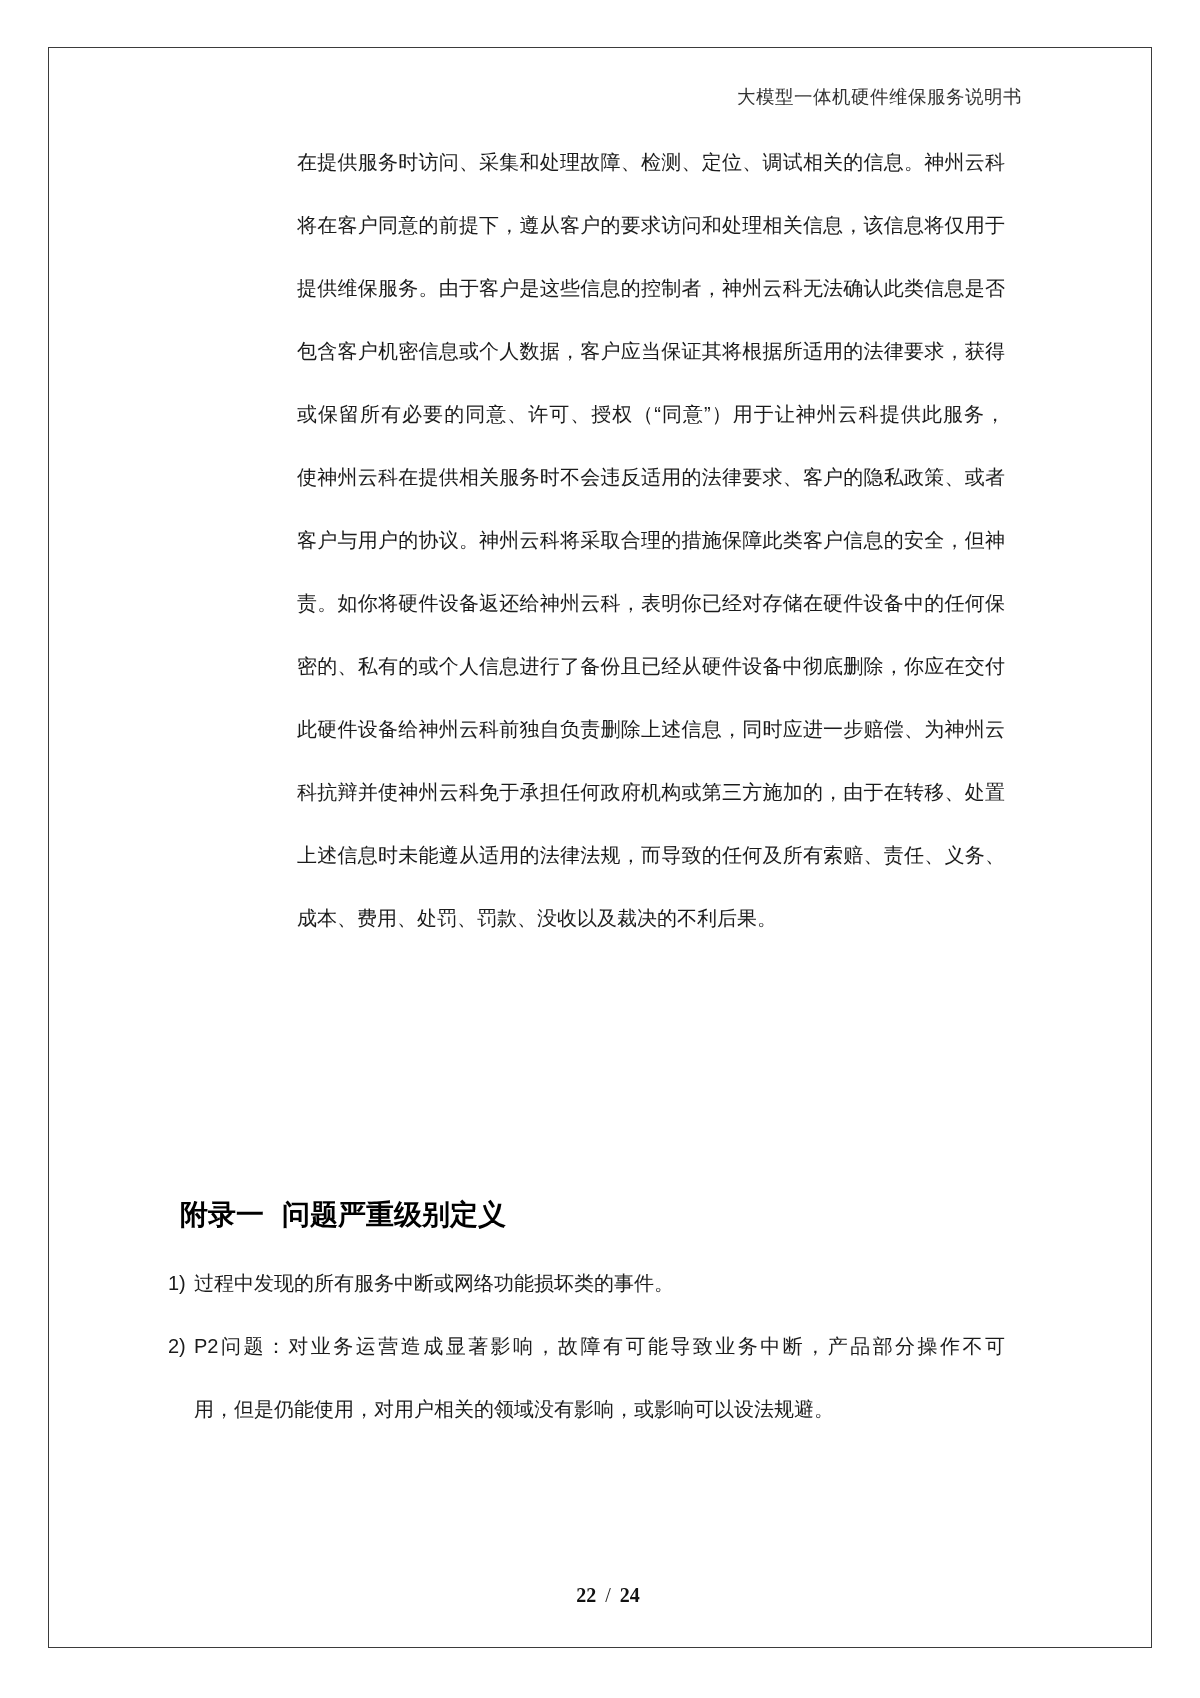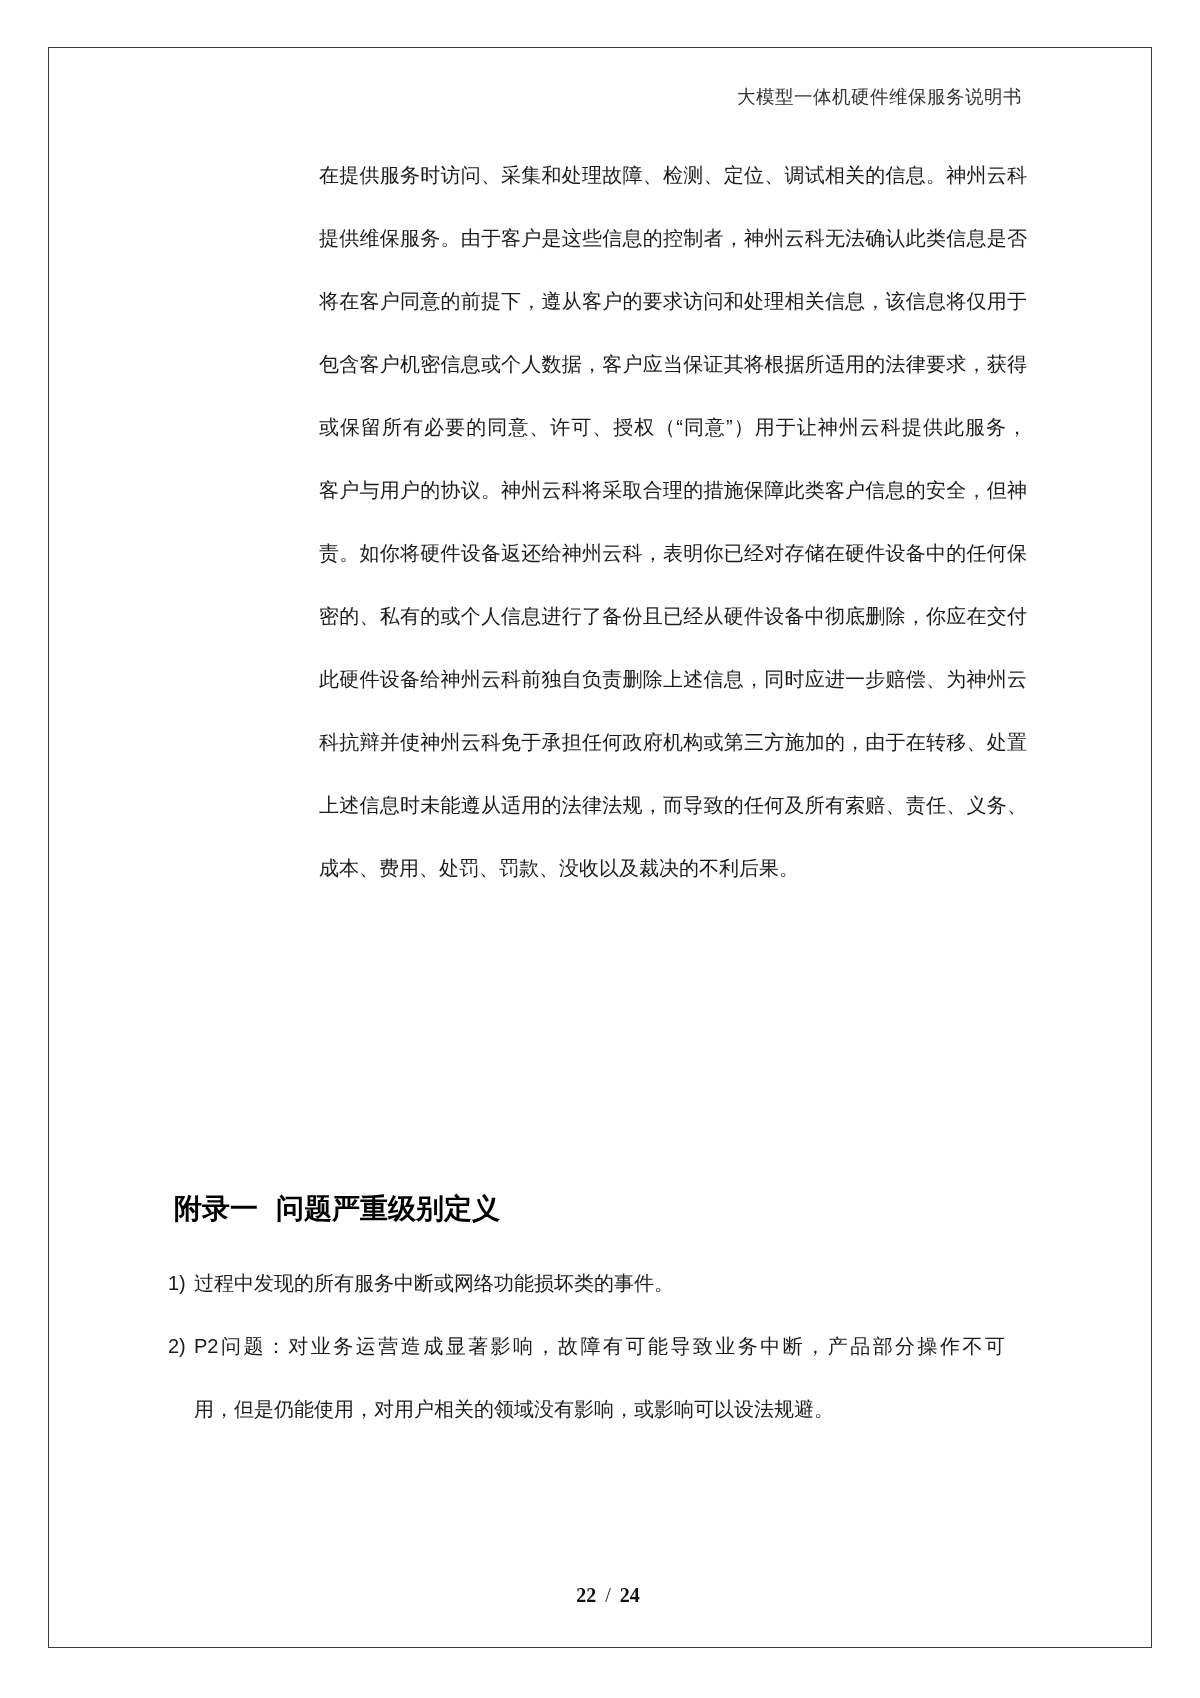--- a/index.html
+++ b/index.html
@@ -32,40 +32,39 @@
     right: 178px;
     font-family: "Liberation Serif", serif;
     font-size: 18.5px;
     letter-spacing: 0.5px;
     color: #333333;
     white-space: nowrap;
   }
   .body-paragraph {
     position: absolute;
     left: 297px;
-    top: 144px;
+    top: 131px;
     width: 708px;
     font-size: 20px;
-    margin-left: 22px;
   }
   .tline {
     line-height: 63px;
     height: 63px;
     overflow: hidden;
     text-align: justify;
     text-align-last: justify;
   }
   .tline-last {
     text-align-last: left;
   }
   .appendix-heading {
     position: absolute;
     left: 168px;
     top: 1184px;
-    margin: 6px;
+    margin: 12px;
     font-size: 28px;
     font-weight: 700;
     color: #000000;
     white-space: nowrap;
   }
   .appendix-heading .h-num {
     margin-right: 18px;
   }
   .severity-list {
     position: absolute;
@@ -108,24 +107,25 @@
 <body>
 
 <div class="page">
 
   <div class="frame"></div>
 
   <div class="header-title">大模型一体机硬件维保服务说明书</div>
 
   <div class="body-paragraph">
       <div class="tline">在提供服务时访问、采集和处理故障、检测、定位、调试相关的信息。神州云科</div>
+      <div class="tline">将在客户同意的前提下，遵从客户的要求访问和处理相关信息，该信息将仅用于</div>
       <div class="tline">提供维保服务。由于客户是这些信息的控制者，神州云科无法确认此类信息是否</div>
-      <div class="tline">将在客户同意的前提下，遵从客户的要求访问和处理相关信息，该信息将仅用于</div>
       <div class="tline">包含客户机密信息或个人数据，客户应当保证其将根据所适用的法律要求，获得</div>
       <div class="tline">或保留所有必要的同意、许可、授权（“同意”）用于让神州云科提供此服务，</div>
+      <div class="tline">使神州云科在提供相关服务时不会违反适用的法律要求、客户的隐私政策、或者</div>
       <div class="tline">客户与用户的协议。神州云科将采取合理的措施保障此类客户信息的安全，但神</div>
       <div class="tline">责。如你将硬件设备返还给神州云科，表明你已经对存储在硬件设备中的任何保</div>
       <div class="tline">密的、私有的或个人信息进行了备份且已经从硬件设备中彻底删除，你应在交付</div>
       <div class="tline">此硬件设备给神州云科前独自负责删除上述信息，同时应进一步赔偿、为神州云</div>
       <div class="tline">科抗辩并使神州云科免于承担任何政府机构或第三方施加的，由于在转移、处置</div>
       <div class="tline">上述信息时未能遵从适用的法律法规，而导致的任何及所有索赔、责任、义务、</div>
       <div class="tline tline-last">成本、费用、处罚、罚款、没收以及裁决的不利后果。</div>
     </div>
 
   <h1 class="appendix-heading">

